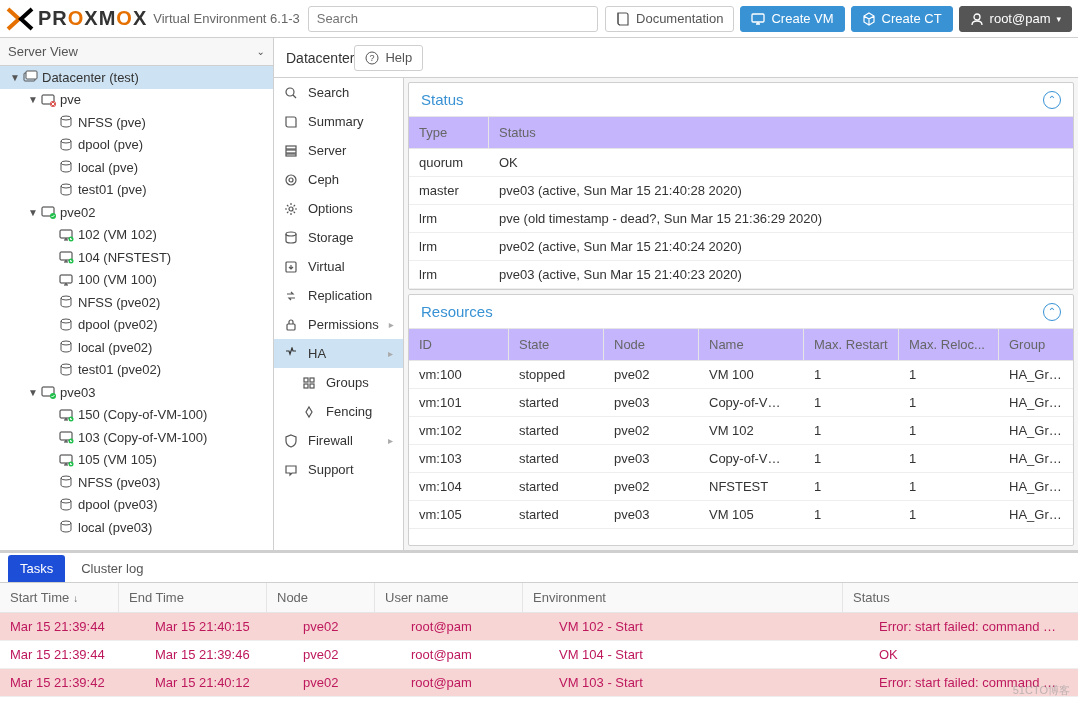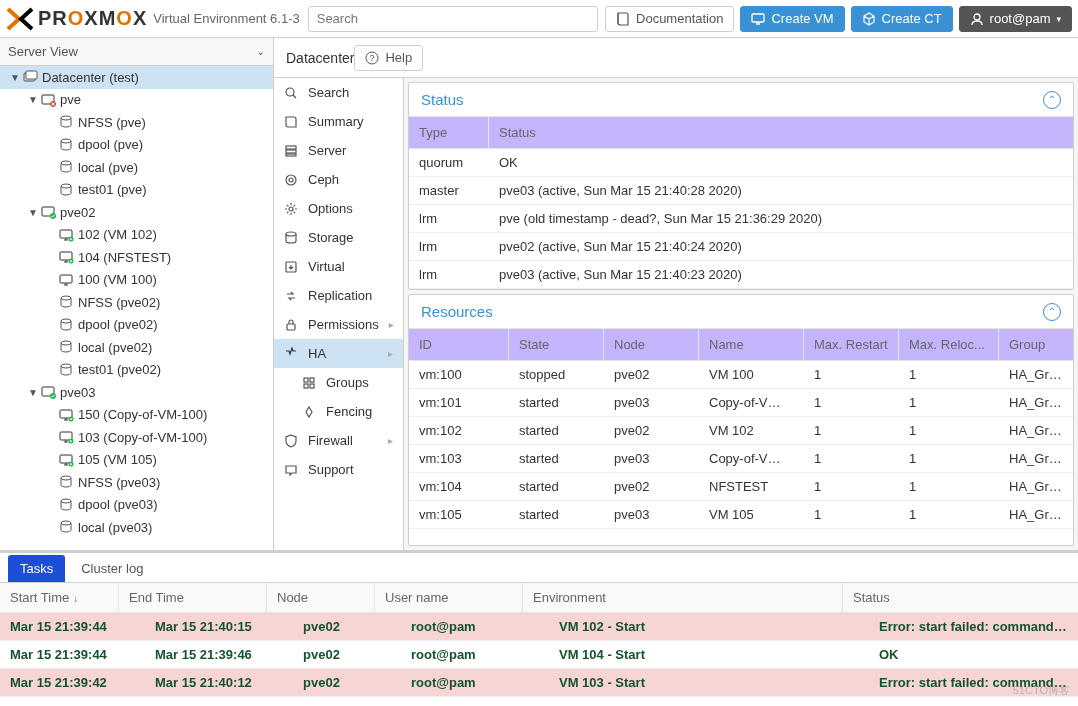--- a/index.html
+++ b/index.html
@@ -45,21 +45,21 @@
 .toolbar { padding:8px 10px; display:flex; gap:8px; border-bottom:1px solid #e5e5e5; }
 .btn-tb { height:26px; padding:0 12px; border:1px solid #cfcfcf; border-radius:3px; background:#fff; color:#555; font-size:13px; cursor:pointer; }
 .btn-tb.disabled { color:#bbb; cursor:default; }
 .bottom { height:156px; border-top:3px solid #cfcfcf; display:flex; flex-direction:column; }
 .tabs { height:30px; display:flex; align-items:flex-end; padding:0 8px; border-bottom:1px solid #cfcfcf; gap:4px; }
 .tab { padding:6px 12px; border-radius:3px 3px 0 0; cursor:pointer; color:#555; font-size:13px; }
 .tab.active { background:#1d4ed8; color:#fff; }
 .log-hd { display:flex; background:#f9f9f9; border-bottom:1px solid #e5e5e5; }
 .log-hd > div { padding:7px 10px; color:#666; border-right:1px solid #e5e5e5; }
 .log-row { display:flex; border-bottom:1px solid #eee; }
-.log-row > div { padding:6px 10px; color:#14532d; overflow:hidden; text-overflow:ellipsis; white-space:nowrap;font-weight:bold; }
+.log-row > div { padding:6px 10px; color:#be185d; overflow:hidden; text-overflow:ellipsis; white-space:nowrap; }
 .log-row.err { background:#f7d5d5; }
 .sort-arrow { font-size:10px; margin-left:4px; }
 svg { display:block; }
 .watermark { position:fixed; right:8px; bottom:8px; color:#999; font-size:11px; opacity:.6; }
 </style>
 </head>
 <body>
 
 <div class="header">
   <div class="logo">

